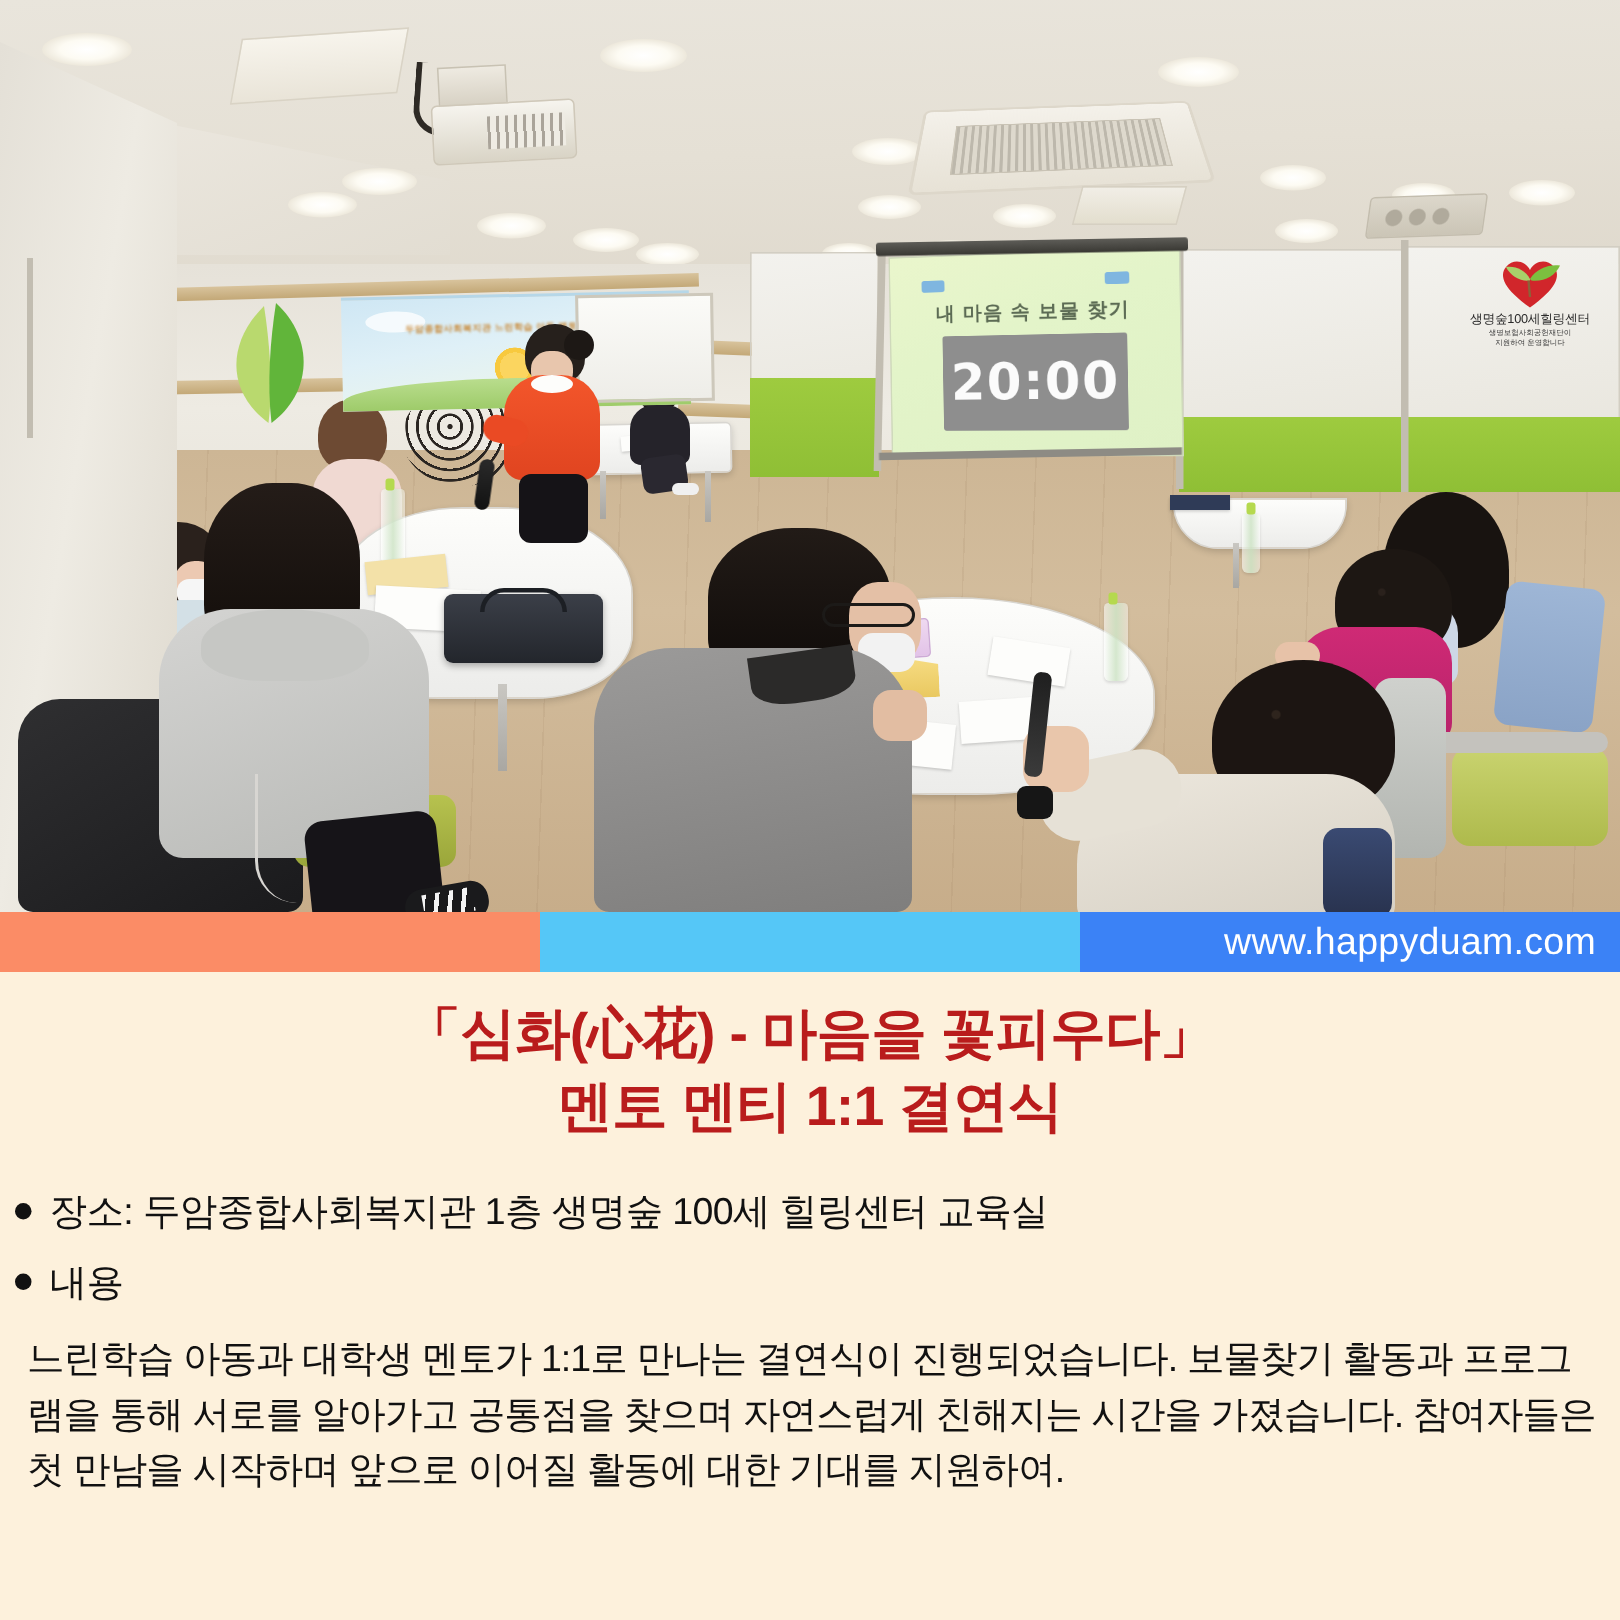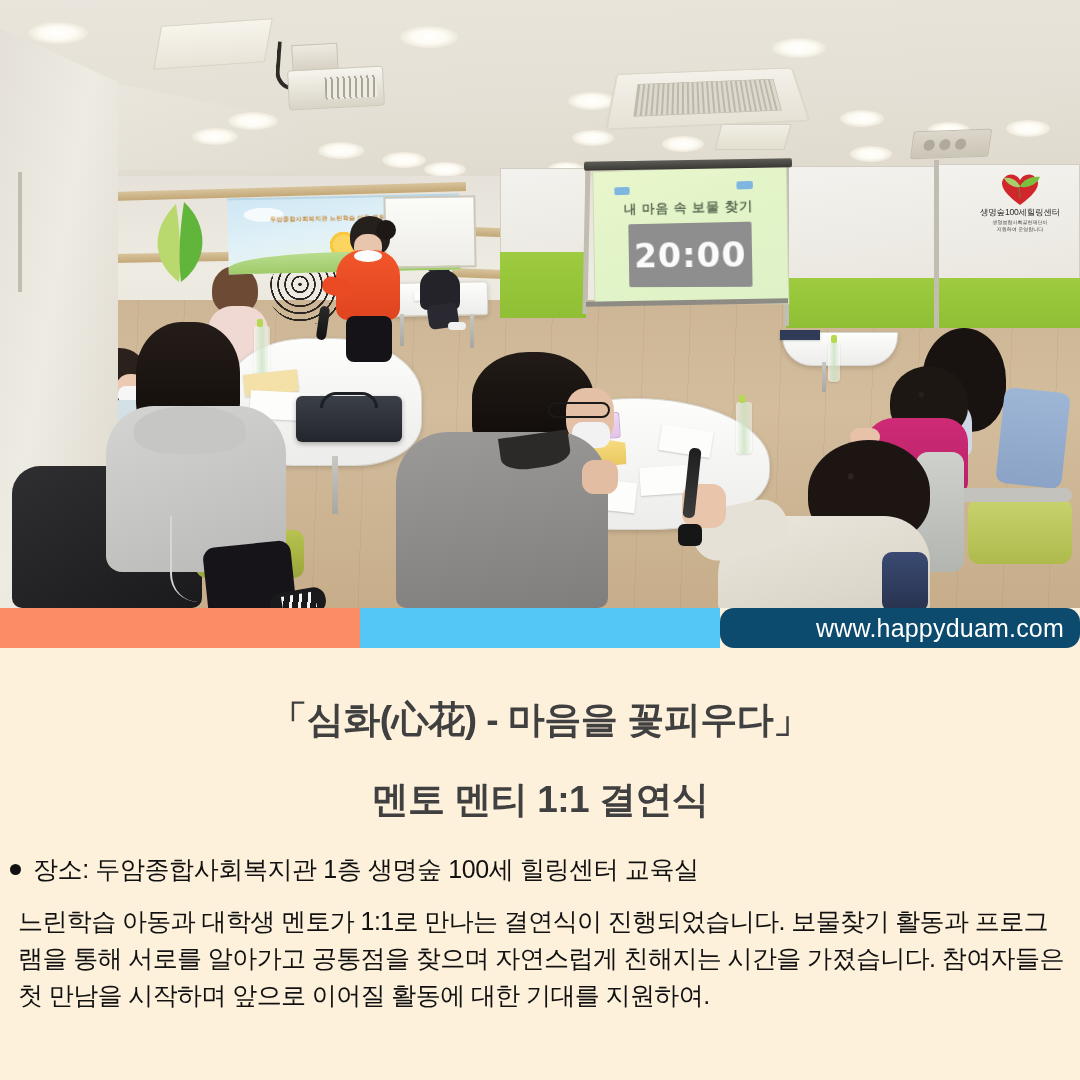--- a/index.html
+++ b/index.html
@@ -249,22 +249,22 @@
     flex: 1; display: flex; align-items: center; justify-content: flex-end;
     padding-right: 16px;
     color: #ffffff; font-size: 25px; letter-spacing: .2px;
     font-family: "Liberation Sans", sans-serif;
   }
 
   
   .content { padding: 14px 0 0 0; background: #FDF1DC; }
   .title-wrap { text-align: center; padding: 2px 0 8px 0; }
   .title-line {
-    font-size: 37px; font-weight: bold; color: #404040;
-    letter-spacing: -.5px; line-height: 1.33; margin-top: 31px;
+    font-size: 37px; font-weight: bold; color: #b91c1c;
+    letter-spacing: -.5px; line-height: 1.33;
   }
   .bullets { padding: 16px 0 0 10px; }
   .bullet-row {
     display: flex; align-items: baseline; gap: 12px;
     font-size: 25px; color: #111; padding: 5px 0 9px 0; letter-spacing: -.4px;
   }
   .dot {
     width: 11px; height: 11px; border-radius: 50%; background: #111;
     flex: 0 0 11px; position: relative; top: -3px;
   }
@@ -501,33 +501,37 @@
       <div style="position:absolute;left:-22px;top:84px;width:24px;height:22px;background:#161616;border-radius:6px;"></div>
       <div style="position:absolute;left:182px;top:112px;width:46px;height:60px;background:linear-gradient(#3a4a72,#28324e);border-radius:10px;"></div>
     </div>
 
     <div class="chair" style="left:916px; top:452px; width:48px; height:120px; background:linear-gradient(#cfd1cd,#b2b5b0); border-radius:12px;"></div>
   </div>
 
   <div class="colorbar">
     <div class="cb-seg" style="width:360px; background:#FB8C66;"></div>
     <div class="cb-seg" style="width:360px; background:#55C7F7;"></div>
-    <div class="cb-url" style="background:#0c4a6e;border-radius:14px;">www.happyduam.com</div>
+    <div class="cb-url" style="background:#3b82f6;">www.happyduam.com</div>
   </div>
 
   <div class="content">
 
     <div class="title-wrap">
       <div class="title-line">「심화(心花) - 마음을 꽃피우다」</div>
       <div class="title-line">멘토 멘티 1:1 결연식</div>
     </div>
 
     <div class="bullets">
       <div class="bullet-row">
         <span class="dot"></span>
         <span>장소: 두암종합사회복지관 1층 생명숲 100세 힐링센터 교육실</span>
       </div>
+      <div class="bullet-row">
+        <span class="dot"></span>
+        <span>내용</span>
+      </div>
     </div>
 
     <div class="para">느린학습 아동과 대학생 멘토가 1:1로 만나는 결연식이 진행되었습니다. 보물찾기 활동과 프로그램을 통해 서로를 알아가고 공통점을 찾으며 자연스럽게 친해지는 시간을 가졌습니다. 참여자들은 첫 만남을 시작하며 앞으로 이어질 활동에 대한 기대를 지원하여.</div>
   </div>
 
 </div>
 
 </body></html>

